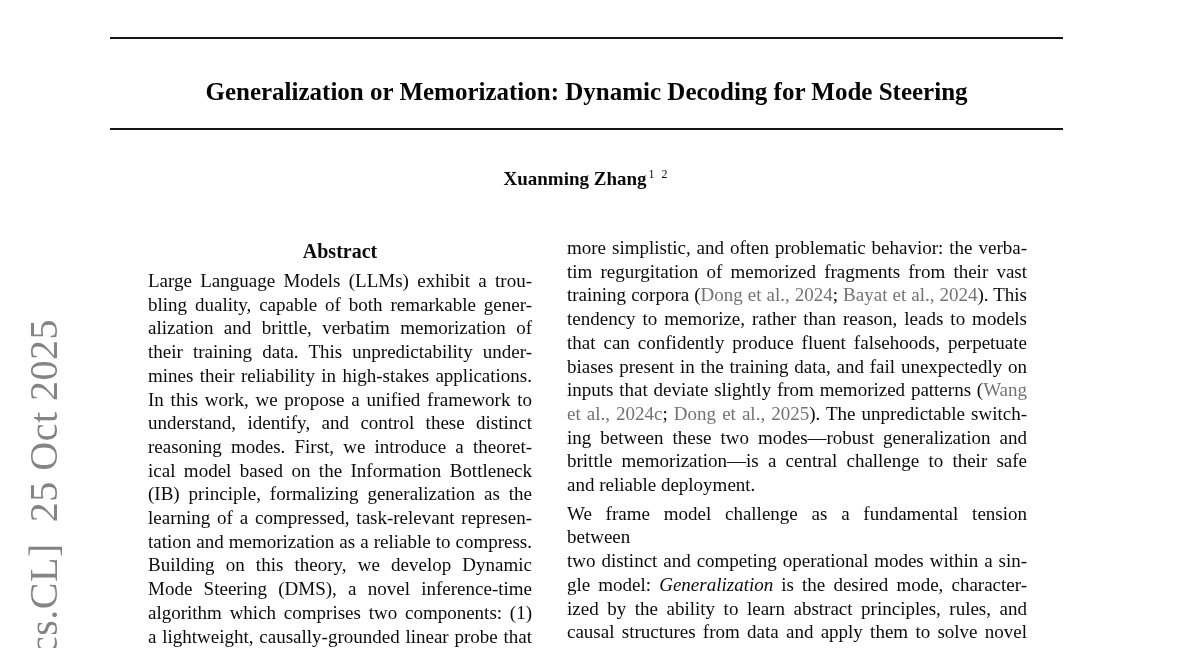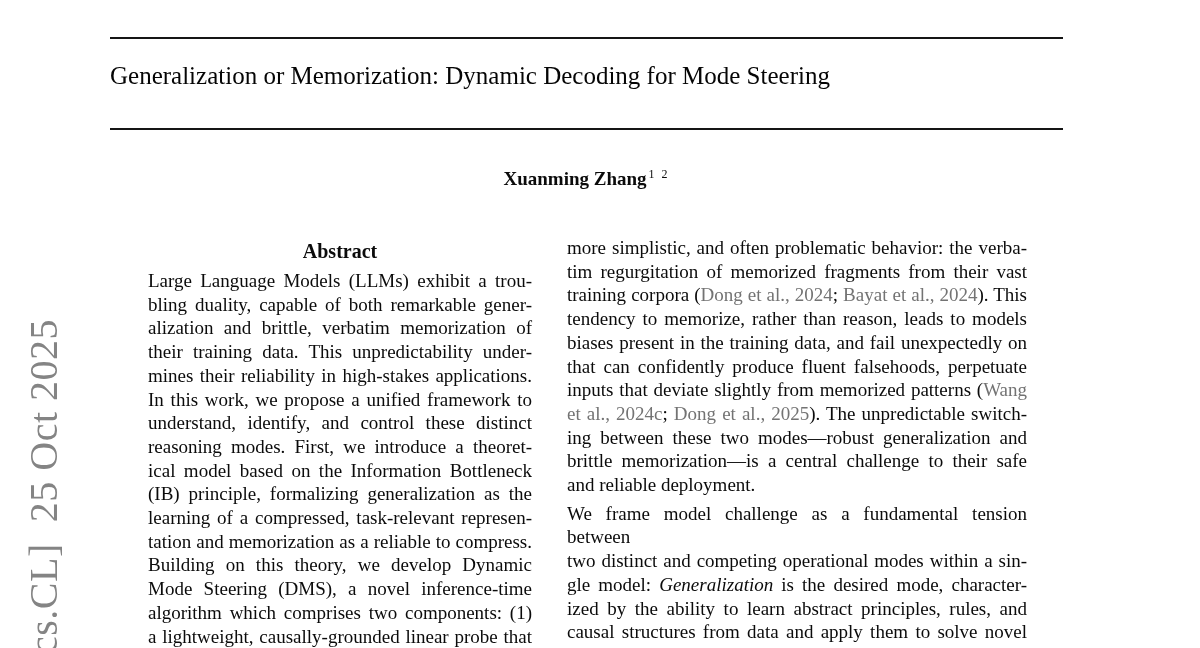--- a/index.html
+++ b/index.html
@@ -35,22 +35,23 @@
     width: 953px;
     height: 2.2px;
     background: #151515;
   }
   .rule-top { top: 37px; }
   .rule-bottom { top: 128px; }
   .title {
     position: absolute;
     left: 110px;
     width: 953px;
-    top: 62px;
-    font-weight: normal;
+    top: 78px;
+    text-align: center;
+    font-weight: bold;
     font-size: 25px;
     line-height: 28px;
     color: #050505;
   }
   .author-line {
     position: absolute;
     left: 110px;
     width: 953px;
     top: 163px;
     text-align: center;
@@ -137,22 +138,22 @@
         </div>
       </div>
   </div>
 
   <div class="body-col">
       <div class="para">
         <div class="line"><span>more simplistic, and often problematic behavior: the verba-</span></div>
         <div class="line"><span>tim regurgitation of memorized fragments from their vast</span></div>
         <div class="line"><span>training corpora (</span><span class="cite">Dong et al., 2024</span><span>; </span><span class="cite">Bayat et al., 2024</span><span>). This</span></div>
         <div class="line"><span>tendency to memorize, rather than reason, leads to models</span></div>
+        <div class="line"><span>that can confidently produce fluent falsehoods, perpetuate</span></div>
         <div class="line"><span>biases present in the training data, and fail unexpectedly on</span></div>
-        <div class="line"><span>that can confidently produce fluent falsehoods, perpetuate</span></div>
         <div class="line"><span>inputs that deviate slightly from memorized patterns (</span><span class="cite">Wang</span></div>
         <div class="line"><span class="cite">et al., 2024c</span><span>; </span><span class="cite">Dong et al., 2025</span><span>). The unpredictable switch-</span></div>
         <div class="line"><span>ing between these two modes—robust generalization and</span></div>
         <div class="line"><span>brittle memorization—is a central challenge to their safe</span></div>
         <div class="line last-left"><span>and reliable deployment.</span></div>
       </div>
       <div class="para">
         <div class="line"><span>We frame model challenge as a fundamental tension between</span></div>
         <div class="line"><span>two distinct and competing operational modes within a sin-</span></div>
         <div class="line"><span>gle model: </span><span class="italic">Generalization</span><span> is the desired mode, character-</span></div>

